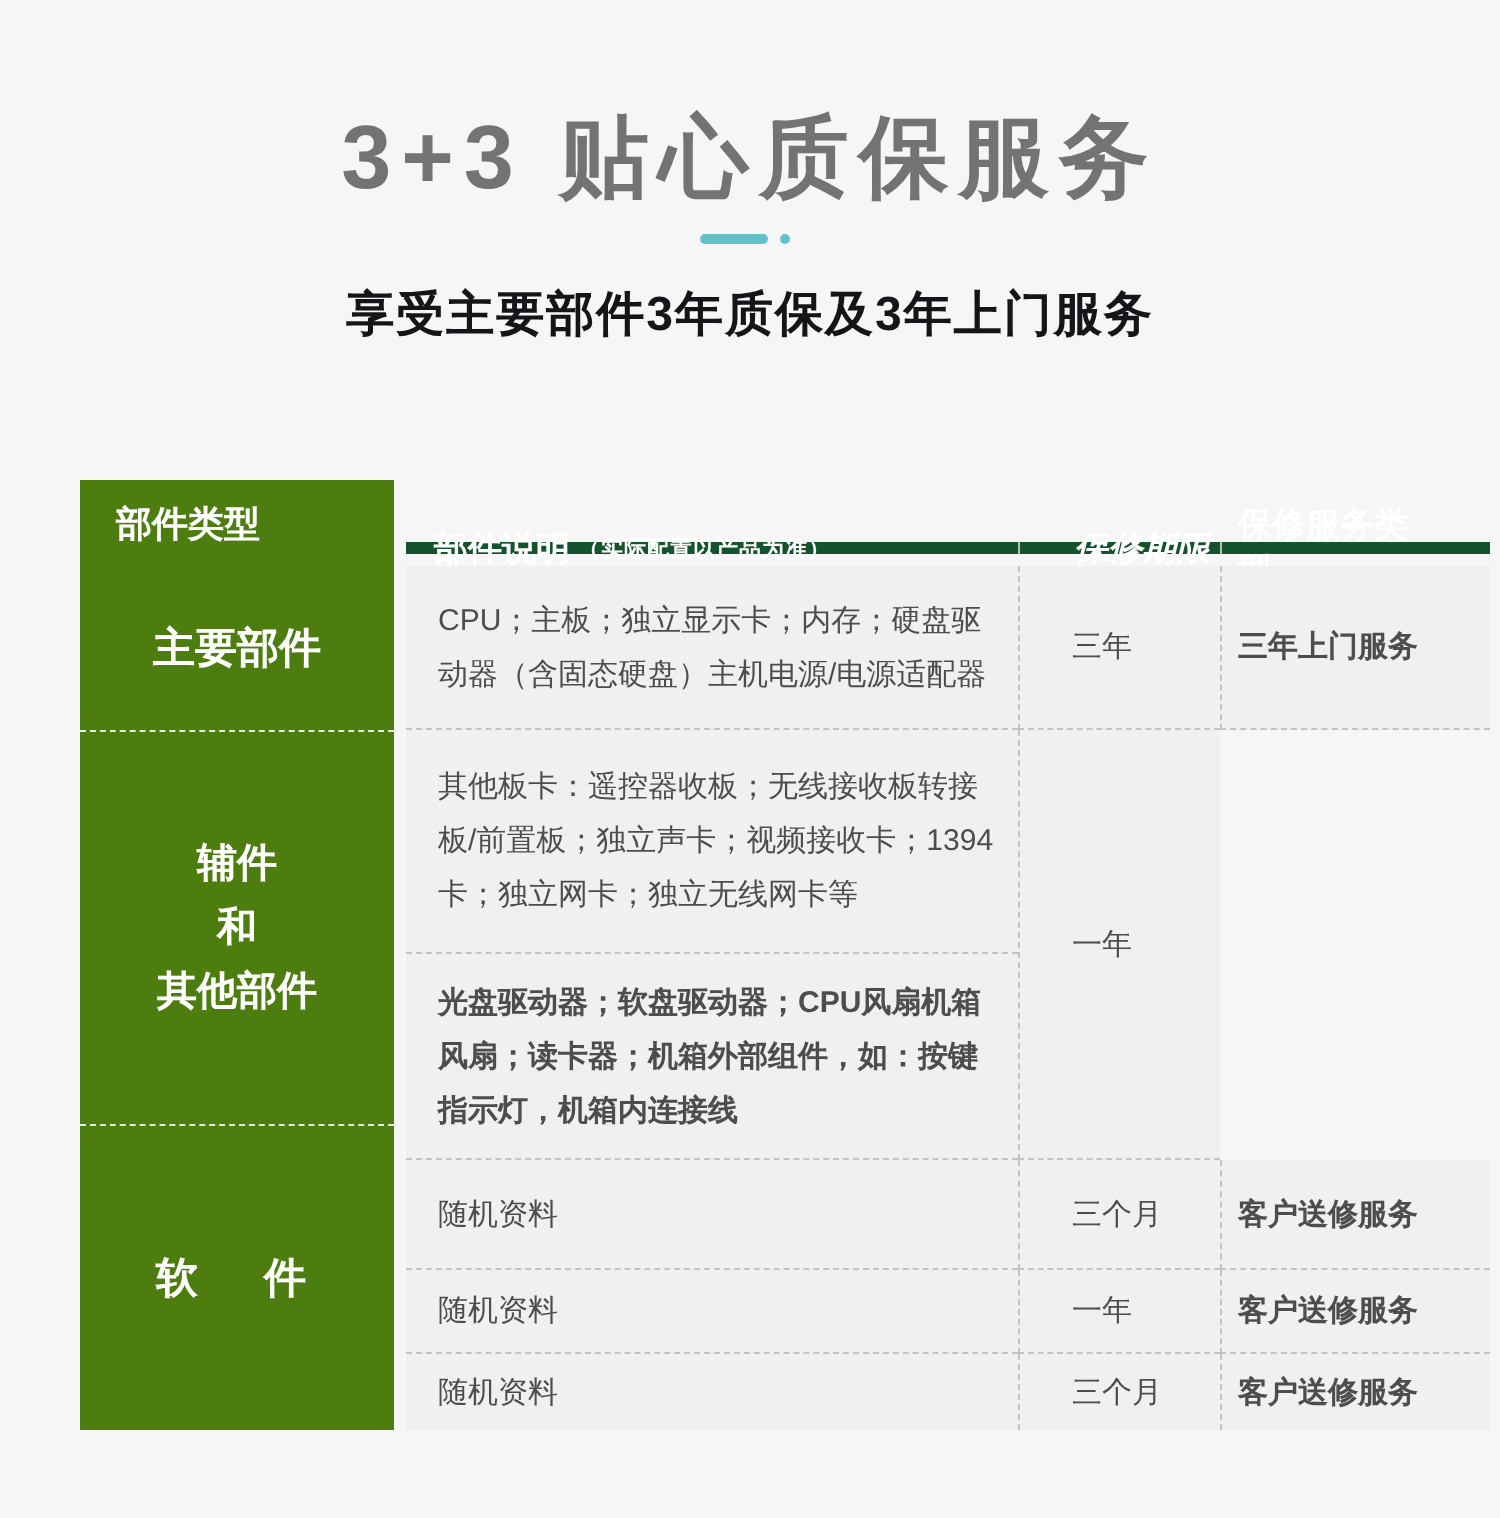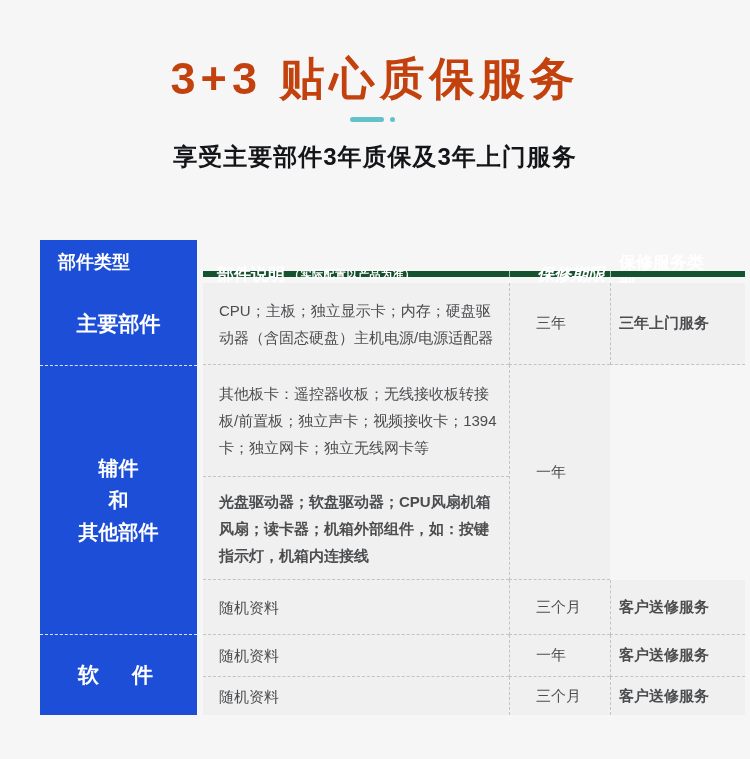--- a/index.html
+++ b/index.html
@@ -10,21 +10,21 @@
     font-family:"Liberation Sans", sans-serif;
     overflow:hidden;
   }
   
   .page-title {
     margin-top:56px;
     text-align:center;
     font-size:45px;
     font-weight:900;
     letter-spacing:5px;
-    color:#c2410c;
+    color:#737373;
     line-height:1;
   }
   .accent-row {
     margin-top:16px;
     display:flex;
     justify-content:center;
     align-items:center;
     gap:6px;
     transform:translateX(-3px);
   }
@@ -42,30 +42,30 @@
   .table-grid {
     margin:67px 0 0 40px;
     width:705px;
     display:grid;
     grid-template-columns:157px 6px 306px 101px 135px;
     grid-template-rows:37px 6px 82px 112px 103px 55px 42px 38px;
   }
   
   .col1-block {
     grid-column:1; grid-row:1 / 9;
-    background:#1d4ed8;
+    background:#4d7c0f;
     display:flex; flex-direction:column;
     color:#ffffff;
   }
   .col1-header { height:43px; display:flex; align-items:center; padding-left:18px;
                  font-size:18px; font-weight:bold; }
   .col1-sec { display:flex; flex-direction:column; align-items:center; justify-content:center;
               font-weight:bold; text-align:center; }
   .col1-sec1 { height:82px;  font-size:21px; }
-  .col1-sec2 { height:270px; font-size:20px; line-height:1.6;
+  .col1-sec2 { height:198px; font-size:20px; line-height:1.6;
                border-top:1px dashed rgba(255,255,255,.85);
                border-bottom:1px dashed rgba(255,255,255,.85); }
   .col1-sec3 { flex:1; font-size:21px; letter-spacing:6px; }
   
   .header-bar { grid-column:3 / 6; grid-row:1; background:#14532d; display:flex; color:#fff;margin-top:31px; }
   .hcell { display:flex; align-items:center; font-size:17px; font-weight:bold; }
   .hcell-desc    { width:306px; padding-left:14px; }
   .hcell-note    { font-size:11px; font-weight:bold; margin-left:4px; letter-spacing:0.5px; }
   .hcell-period  { width:101px; padding-left:27px; border-left:1px dashed rgba(255,255,255,.65);font-style:italic; }
   .hcell-service { width:108px; padding-left:8px;  border-left:1px dashed rgba(255,255,255,.65); }

